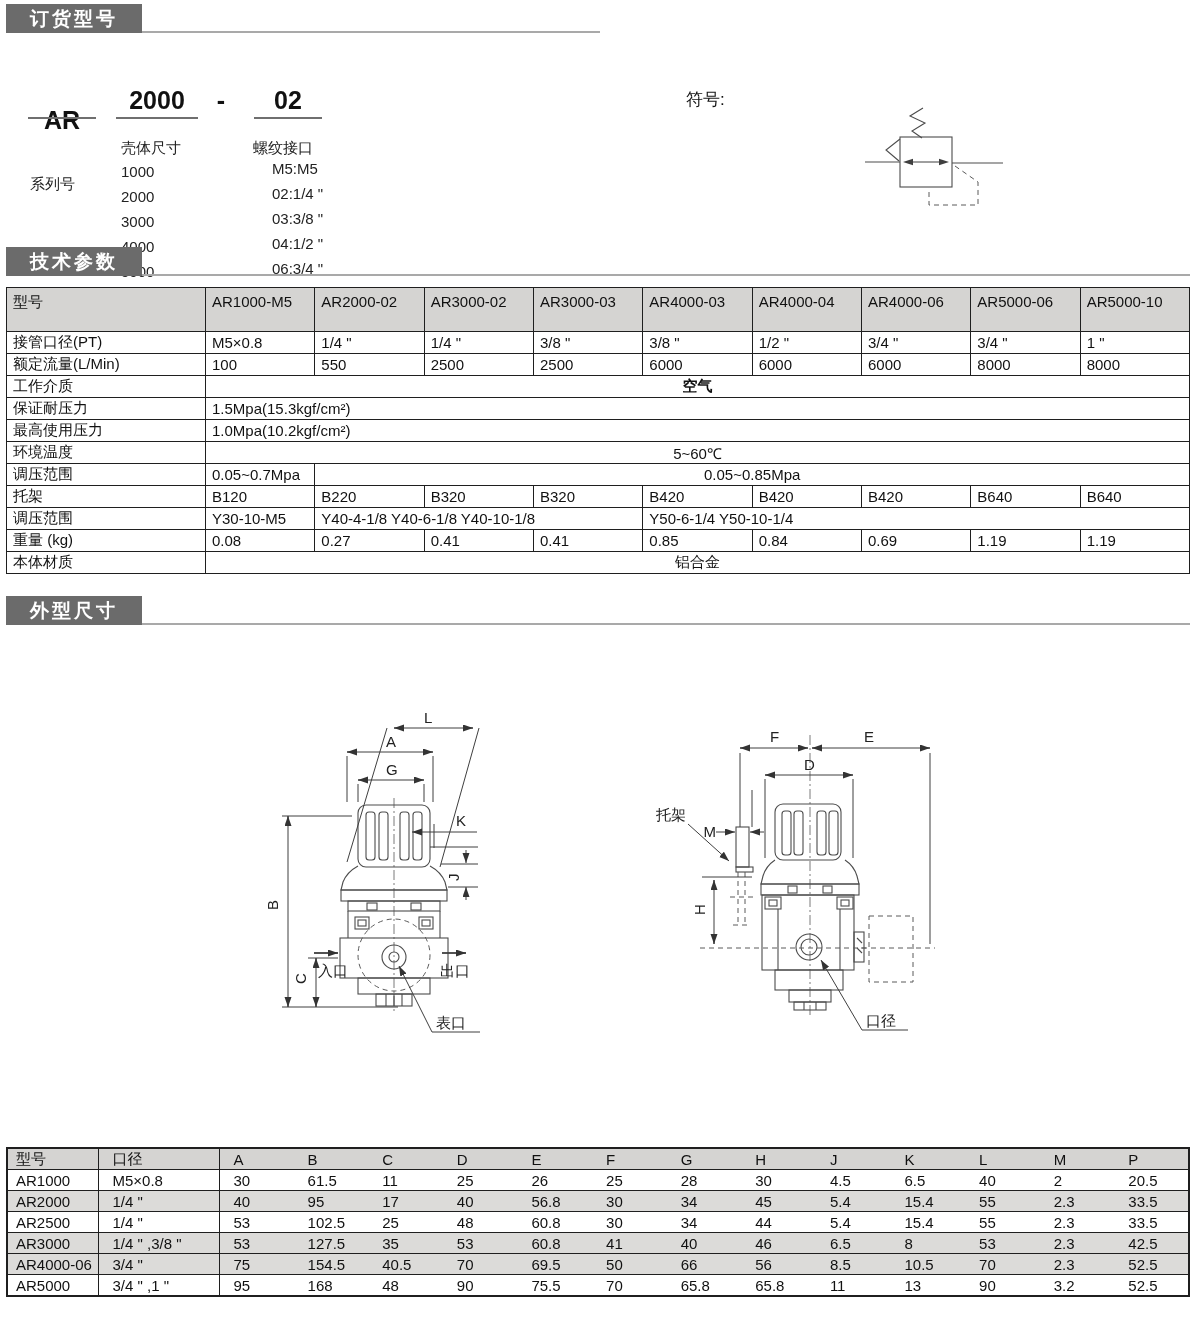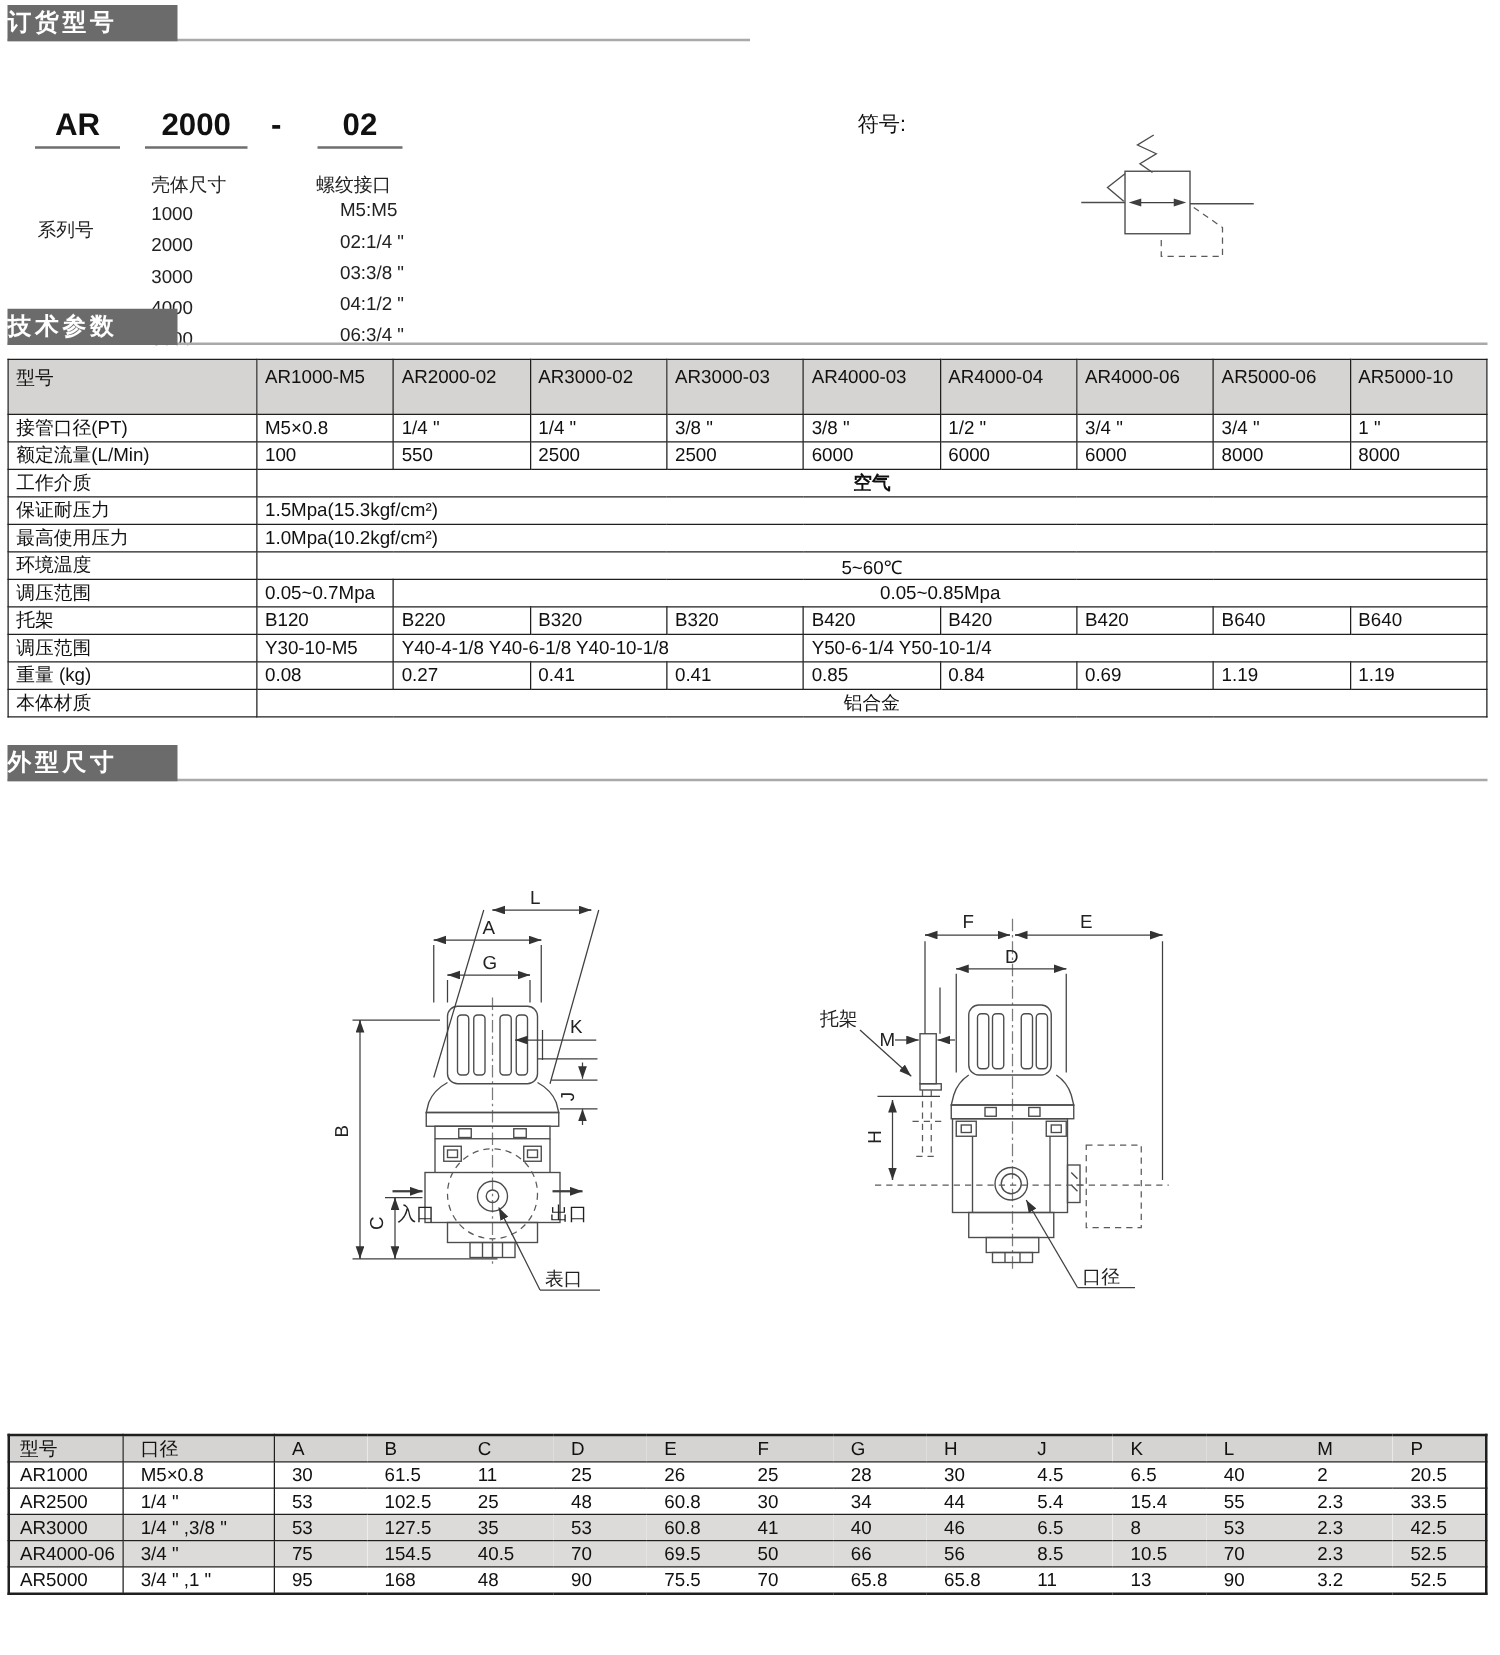--- a/index.html
+++ b/index.html
@@ -1,26 +1,26 @@
 <!DOCTYPE html>
 <html><head>
 <meta charset="utf-8">
 <style>
   html,body{margin:0;padding:0;background:#fff;}
   .page{position:relative;width:1200px;height:1324px;background:#fff;overflow:hidden;
         font-family:"Liberation Sans",sans-serif;color:#1a1a1a;}
   .sec-title{position:absolute;left:6px;width:136px;height:29px;background:#6b6b6b;color:#fff;
-             font-size:19px;font-weight:bold;text-align:left;line-height:30px;letter-spacing:3px;}
+             font-size:19px;font-weight:bold;text-align:center;line-height:30px;letter-spacing:3px;}
   .t1{top:4px}.t2{top:247px}.t3{top:596px}
   .rule{position:absolute;height:2px;background:#a9a9a9;}
   .rule-1{left:6px;top:31px;width:594px;}
   .rule-2{left:6px;top:274px;width:1184px;}
   .rule-3{left:6px;top:623px;width:1184px;}
   .model-part{position:absolute;top:86px;font-size:25px;font-weight:bold;color:#111;text-align:center;}
-  .p-ar{left:28px;width:68px;}
+  .p-ar{left:28px;width:68px;margin-top:20px;}
   .p-size{left:116px;width:82px;}
   .p-dash{left:206px;width:30px;}
   .p-port{left:254px;width:68px;}
   .mu{position:absolute;top:117px;height:2px;background:#6f6f6f;}
   .u-ar{left:28px;width:68px;}
   .u-size{left:116px;width:82px;}
   .u-port{left:254px;width:68px;}
   .lbl{position:absolute;font-size:15px;color:#222;}
   .l-series{left:30px;top:139px;margin-top:36px;}
   .l-size{left:121px;top:139px;}
@@ -402,20 +402,37 @@
           <td class="cd">26</td>
           <td class="cd">25</td>
           <td class="cd">28</td>
           <td class="cd">30</td>
           <td class="cd">4.5</td>
           <td class="cd">6.5</td>
           <td class="cd">40</td>
           <td class="cd">2</td>
           <td class="cd">20.5</td>
         </tr>
+        <tr class="shade">
+          <td class="c0">AR2000</td>
+          <td class="c1">1/4 "</td>
+          <td class="cd">40</td>
+          <td class="cd">95</td>
+          <td class="cd">17</td>
+          <td class="cd">40</td>
+          <td class="cd">56.8</td>
+          <td class="cd">30</td>
+          <td class="cd">34</td>
+          <td class="cd">45</td>
+          <td class="cd">5.4</td>
+          <td class="cd">15.4</td>
+          <td class="cd">55</td>
+          <td class="cd">2.3</td>
+          <td class="cd">33.5</td>
+        </tr>
         <tr>
           <td class="c0">AR2500</td>
           <td class="c1">1/4 "</td>
           <td class="cd">53</td>
           <td class="cd">102.5</td>
           <td class="cd">25</td>
           <td class="cd">48</td>
           <td class="cd">60.8</td>
           <td class="cd">30</td>
           <td class="cd">34</td>

